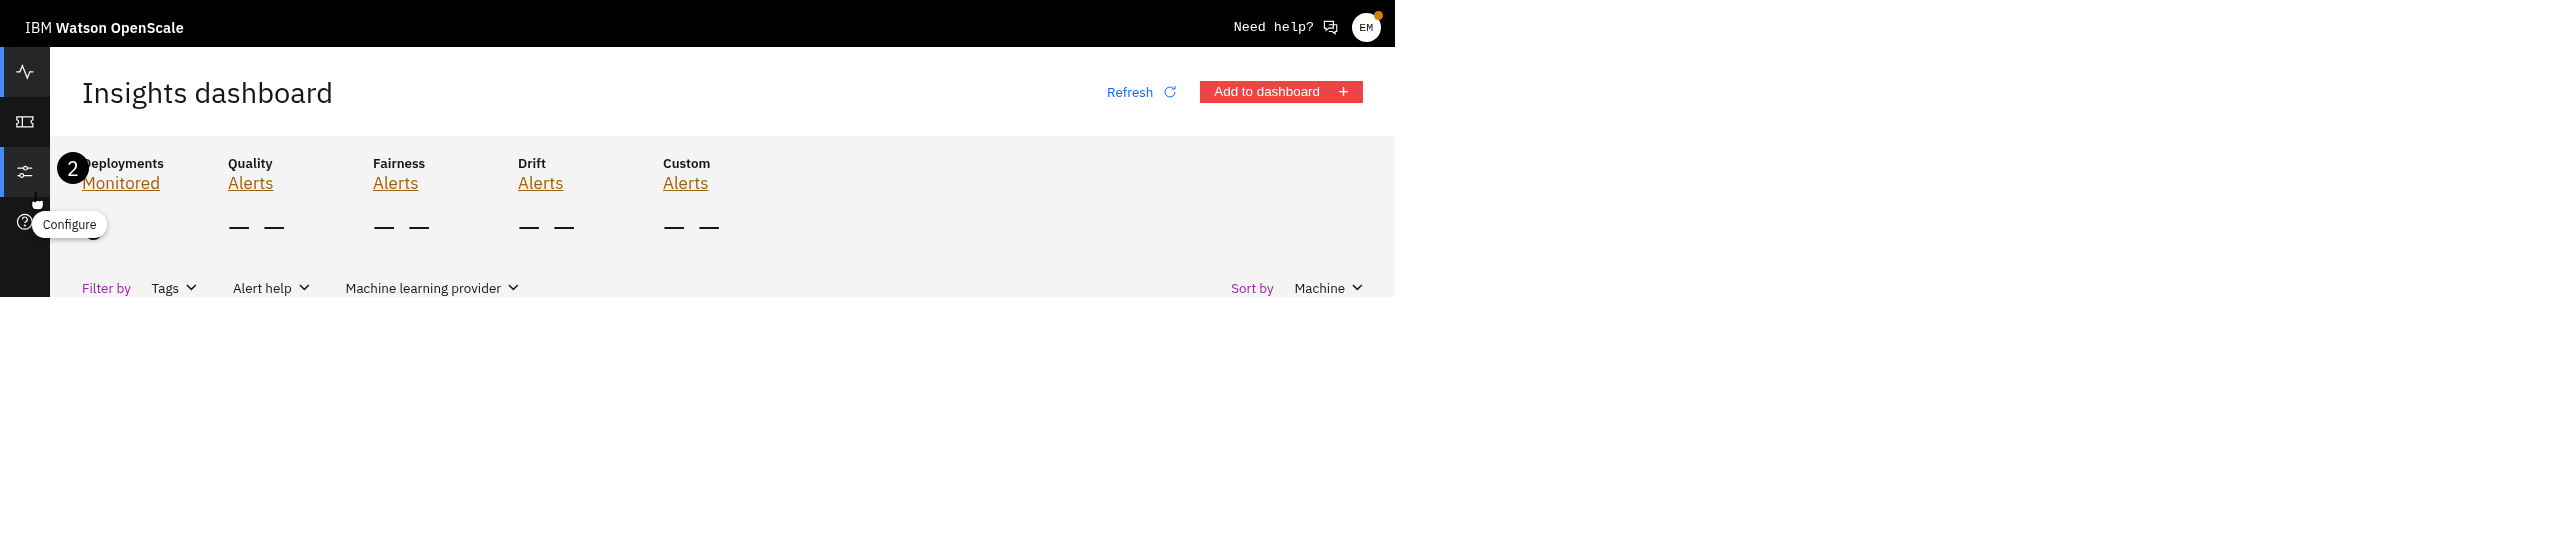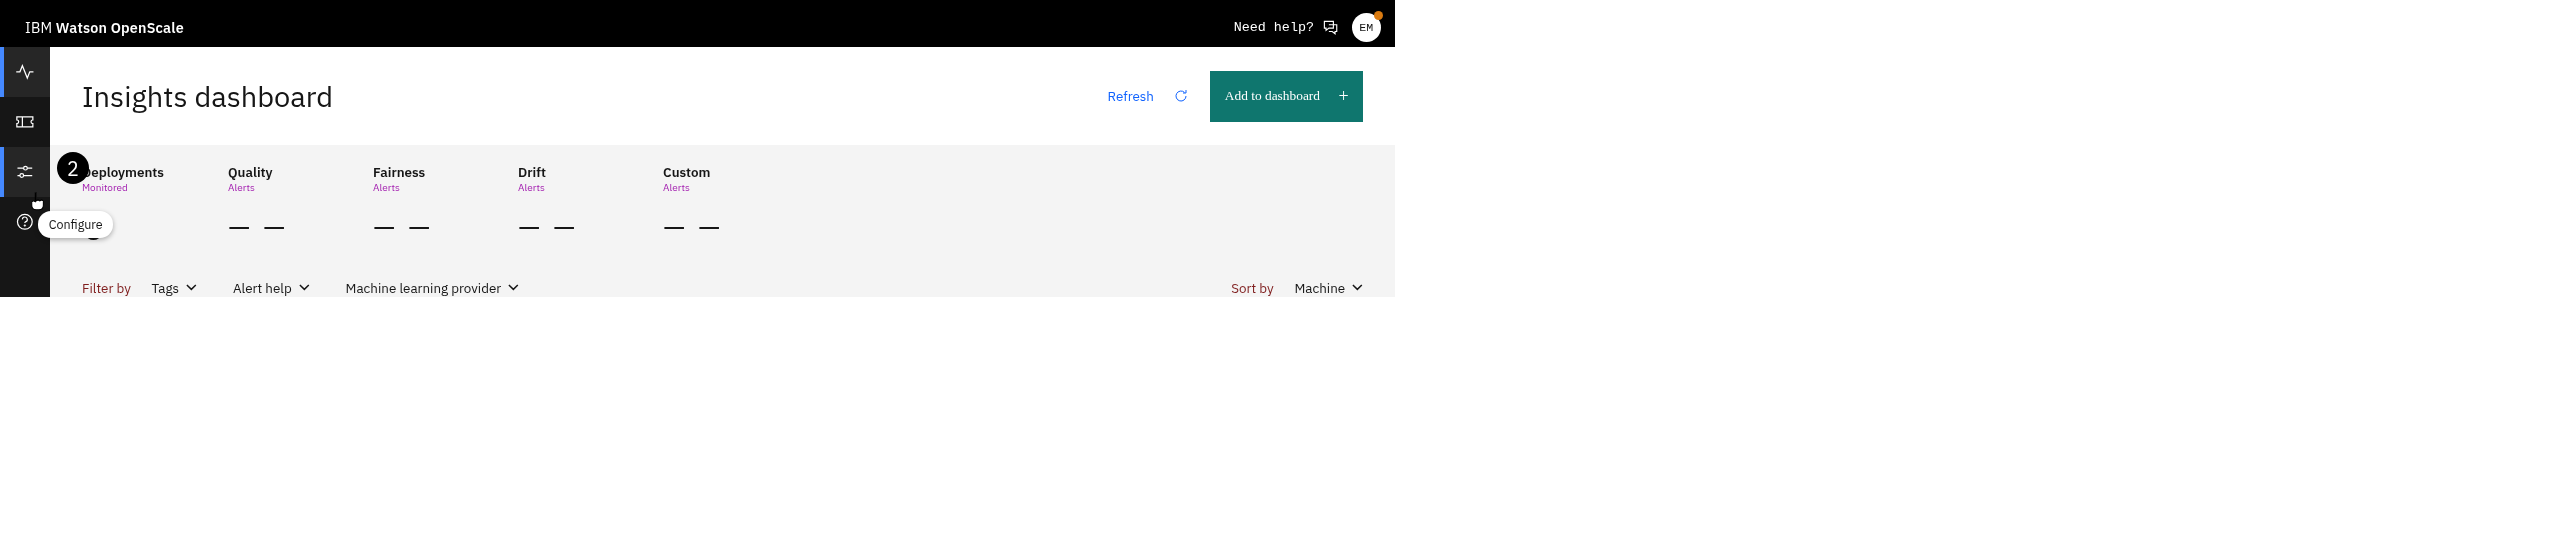--- a/index.html
+++ b/index.html
@@ -173,37 +173,36 @@
       color: #161616;
     }
     .page-actions {
       display: flex;
       align-items: center;
       gap: 21.5px;
     }
     .refresh {
       display: flex;
       align-items: center;
-      gap: 19px;
+      gap: 9px;
       color: #0f62fe;
       font-size: 13.4px;
       cursor: pointer;
     }
     .add-btn {
-      background: #0f766e;
+      background: #ef4444;
       color: #fff;
       border: none;
-      height: 51px;
+      height: 22px;
       padding: 0 43px 0 14.3px;
       font-size: 13.4px;
       display: flex;
       align-items: center;
       position: relative;
       cursor: pointer;
-      font-family: Liberation Serif, serif;
     }
     .add-btn .plus {
       position: absolute;
       right: 14.3px;
       font-size: 18px;
       line-height: 1;
     }
 
     
     .metrics {
@@ -216,23 +215,24 @@
       display: flex;
       flex-direction: column;
       min-width: 81px;
     }
     .metric .line1 {
       font-size: 13.4px;
       font-weight: 600;
       color: #161616;
     }
     .metric .line2 {
-      font-size: 10px;
+      font-size: 17px;
       font-weight: 400;
-      color: #a21caf;
+      color: #a16207;
+      text-decoration: underline;
     }
     .metric .value {
       font-size: 38px;
       font-weight: 300;
       color: #161616;
       margin-top: 7.2px;
       letter-spacing: 1.8px;
     }
 
     
@@ -243,21 +243,21 @@
       align-items: center;
       justify-content: space-between;
       font-size: 13.4px;
       color: #161616;
     }
     .filter-left {
       display: flex;
       align-items: center;
       gap: 36px;
     }
-    .filter-label { color: #7f1d1d; }
+    .filter-label { color: #a21caf; }
     .dropdown {
       display: flex;
       align-items: center;
       gap: 7.2px;
       cursor: pointer;
     }
     .chev {
       display: inline-block;
     }
 
@@ -313,21 +313,21 @@
     <span>
       <svg width="19.7" height="19.7" viewBox="0 0 32 32">
           <circle cx="16" cy="16" r="12" fill="none" stroke="#fff" stroke-width="2"></circle>
           <path fill="none" stroke="#fff" stroke-width="2" d="M12 12a4 4 0 1 1 5 4c-1 .5-1 1-1 2"></path>
           <circle cx="16" cy="22" r="1.3" fill="#fff"></circle>
         </svg>
     </span>
   </div>
 </div>
 
-<div class="tooltip" style="left:38px; top:211px;border-radius:13px;">
+<div class="tooltip" style="left:32px; top:211px;border-radius:13px;">
   <span>Configure</span>
 </div>
 
 <div class="step-badge" style="left:57px; top:152px;">
   <span>2</span>
 </div>
 
 <div class="cursor" style="left:29px; top:191px;">
   <svg width="18" height="21.5" viewBox="0 0 20 24">
     <path d="M7 2v10l-2-1-2 1v4c0 3 2 5 5 5h3c3 0 5-2 5-5v-5l-2-1-2 1-2-1-2 1V2z" fill="#fff" stroke="#000" stroke-width="1.2"></path>

